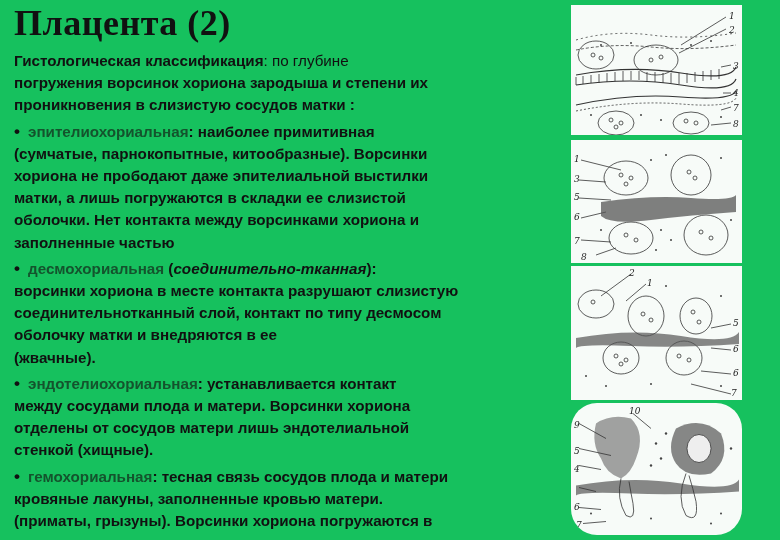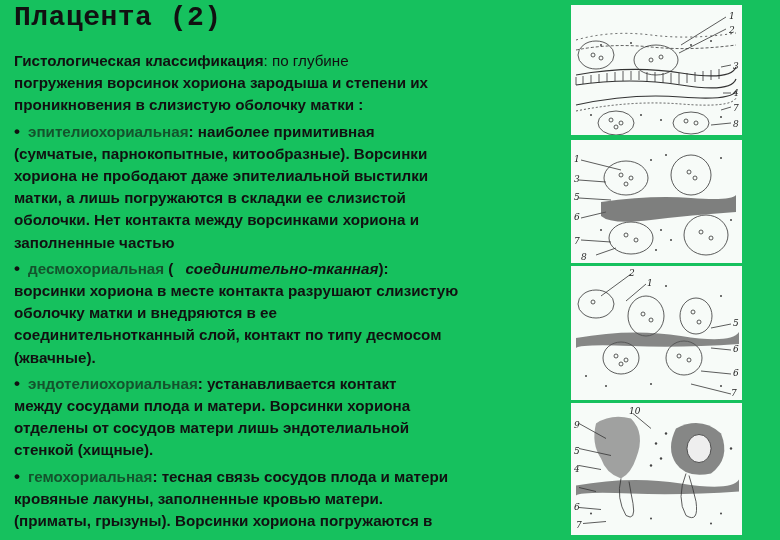--- a/index.html
+++ b/index.html
@@ -5,71 +5,71 @@
     html, body { margin: 0; padding: 0; }
     body {
       width: 780px; height: 540px; overflow: hidden;
       background: #16c15e;
       position: relative;
       font-family: "DejaVu Sans", "Liberation Sans", sans-serif;
       color: #0b0b0b;
     }
     .title {
       position: absolute; left: 14px; top: 2px;
-      font-family: Liberation Mono, monospace;
-      font-weight: bold; font-size: 28px; letter-spacing: 0.5px;
+      font-family: Liberation Serif, serif;
+      font-weight: bold; font-size: 36px; letter-spacing: 0.5px;
       color: #111;
     }
     .text-block {
       position: absolute; left: 14px; top: 50px; width: 550px;
       font-size: 15.2px; line-height: 22.2px;
       font-family: "Liberation Sans", sans-serif;
       font-weight: bold; color: #111;
     }
     .text-block .line { white-space: nowrap; display: block; }
     .intro-term { font-weight: bold; text-align: center; }
     .bullet-line { margin-top: 4px; }
     .bullet { display: inline-block; width: 14px; font-size: 17px; }
     .term { color: #14532d; font-weight: bold; }
-    .italic { font-style: italic; padding-left: 12px; }
+    .italic { font-style: italic; }
     .panel {
       position: absolute; left: 571px; width: 171px;
       background: #f7fbf8;
       overflow: hidden;
     }
     .panel svg { width: 100%; height: 100%; display: block; }
     .label { font-family: "DejaVu Serif", serif; font-style: italic; font-size: 9px; fill: #222; }
   </style>
 </head>
 <body>
 
 <div class="title">Плацента (2)</div>
 
 <div class="text-block">
   <span class="line">
     <span class="intro-term">Гистологическая классификация</span><span style="font-weight:normal">: по глубине</span>
   </span>
   <span class="line">погружения ворсинок хориона зародыша и степени их</span>
-  <span class="line">проникновения в слизистую оболочку матки :</span>
+  <span class="line">проникновения в слизистую сосудов матки :</span>
 
   <span class="line bullet-line">
     <span class="bullet">•</span><span class="term">эпителиохориальная</span><span>: наиболее примитивная</span>
   </span>
   <span class="line">(сумчатые, парнокопытные, китообразные). Ворсинки</span>
   <span class="line">хориона не прободают даже эпителиальной выстилки</span>
   <span class="line">матки, а лишь погружаются в складки ее слизистой</span>
   <span class="line">оболочки. Нет контакта между ворсинками хориона и</span>
   <span class="line">заполненные частью</span>
 
   <span class="line bullet-line">
     <span class="bullet">•</span><span class="term">десмохориальная</span><span> (</span><span class="italic">соединительно-тканная</span><span>):</span>
   </span>
   <span class="line">ворсинки хориона в месте контакта разрушают слизистую</span>
+  <span class="line">соединительнотканный слой, контакт по типу десмосом</span>
   <span class="line">оболочку матки и внедряются в ее</span>
-  <span class="line">соединительнотканный слой, контакт по типу десмосом</span>
   <span class="line">(жвачные).</span>
 
   <span class="line bullet-line">
     <span class="bullet">•</span><span class="term">эндотелиохориальная</span><span>: устанавливается контакт</span>
   </span>
   <span class="line">между сосудами плода и матери. Ворсинки хориона</span>
   <span class="line">отделены от сосудов матери лишь эндотелиальной</span>
   <span class="line">стенкой (хищные).</span>
 
   <span class="line bullet-line">
@@ -192,21 +192,21 @@
     </g>
     <text class="label" x="58" y="10">2</text>
     <text class="label" x="76" y="20">1</text>
     <text class="label" x="162" y="60">5</text>
     <text class="label" x="162" y="86">6</text>
     <text class="label" x="162" y="110">6</text>
     <text class="label" x="160" y="130">7</text>
   </svg>
 </div>
 
-<div class="panel" style="top:403px;height:132px;">
+<div class="panel" style="top:403px;height:132px;border-radius:26px;">
   <svg viewBox="0 0 171 131">
     <path d="M25 20 Q40 10 60 15 Q75 30 65 55 Q60 70 50 75 Q35 70 30 55 Q20 40 25 20 Z" fill="#666" opacity="0.6"></path>
     <path d="M105 25 Q130 12 150 30 Q160 55 140 70 Q115 75 105 60 Q95 45 105 25 Z" fill="#555" opacity="0.7"></path>
     <ellipse cx="128" cy="45" rx="12" ry="14" fill="#eee" stroke="#333" stroke-width="0.8"></ellipse>
     <path d="M5 82 Q60 72 110 80 T168 76 L168 88 Q110 92 60 90 T5 92 Z" fill="#555" opacity="0.7"></path>
     <g fill="none" stroke="#333" stroke-width="0.8">
       <path d="M50 75 Q45 95 55 112 Q65 118 62 100 Q60 90 58 78"></path>
       <path d="M115 70 Q105 95 115 112 Q128 120 125 98 Q122 85 118 72"></path>
       <path d="M8 20 L35 35 M8 45 L40 52 M8 62 L30 66 M8 84 L25 88 M8 104 L30 106 M12 120 L35 118 M62 10 L80 25"></path>
     </g>

